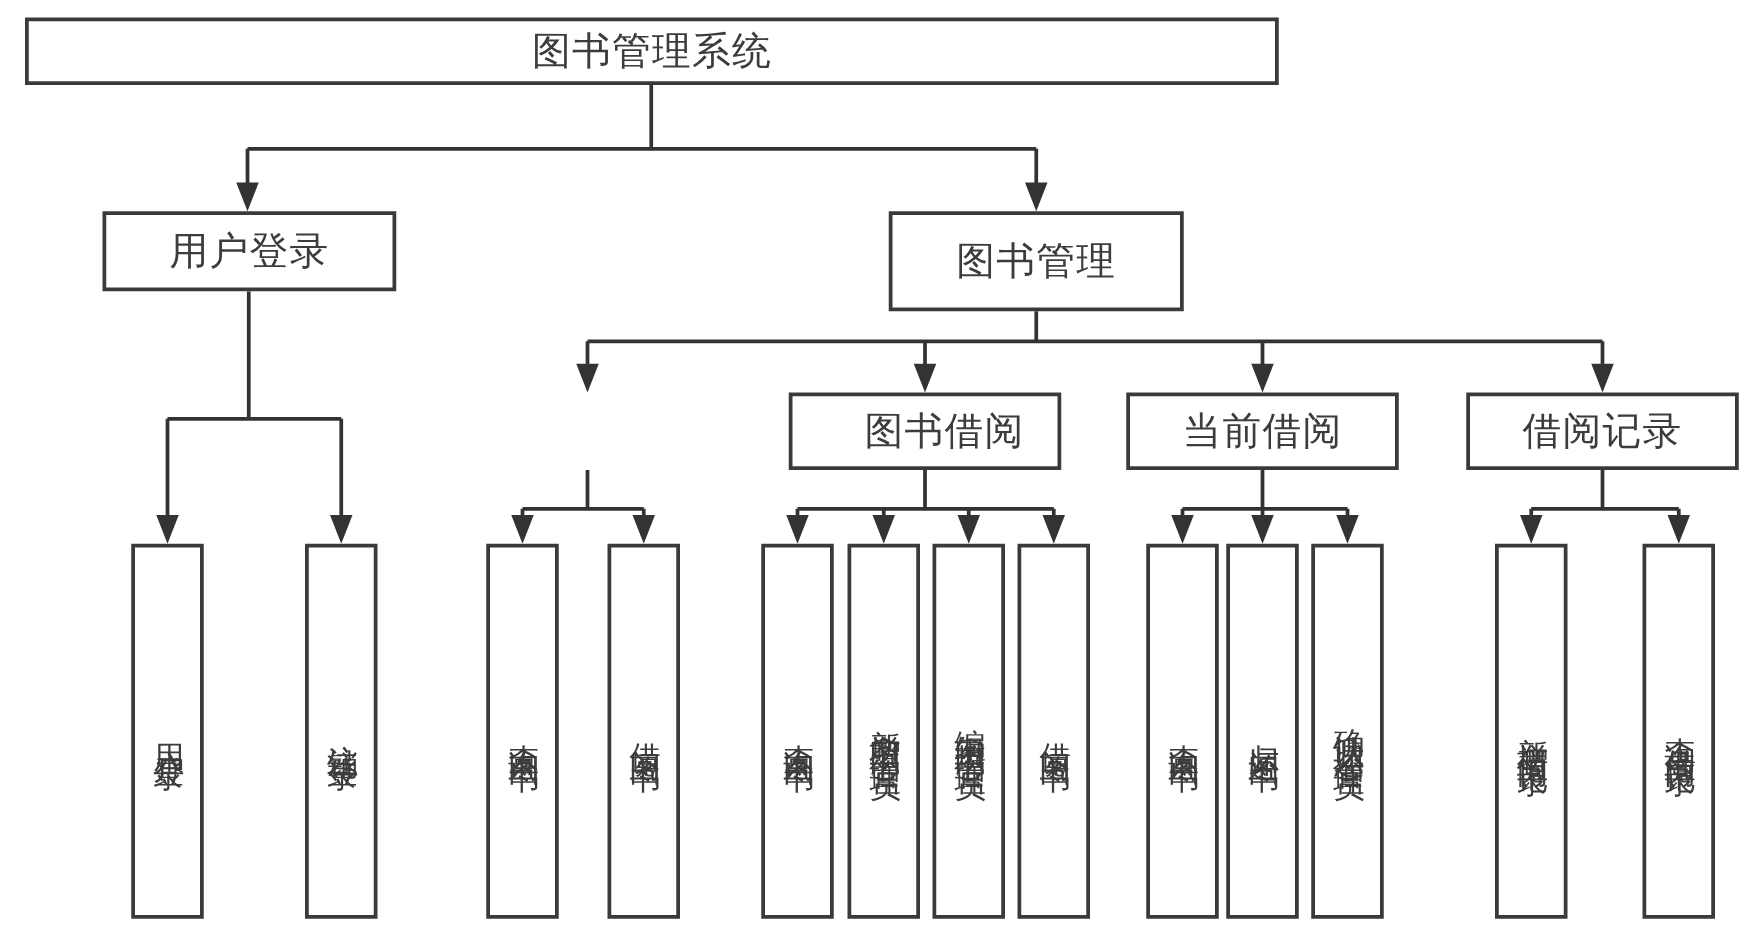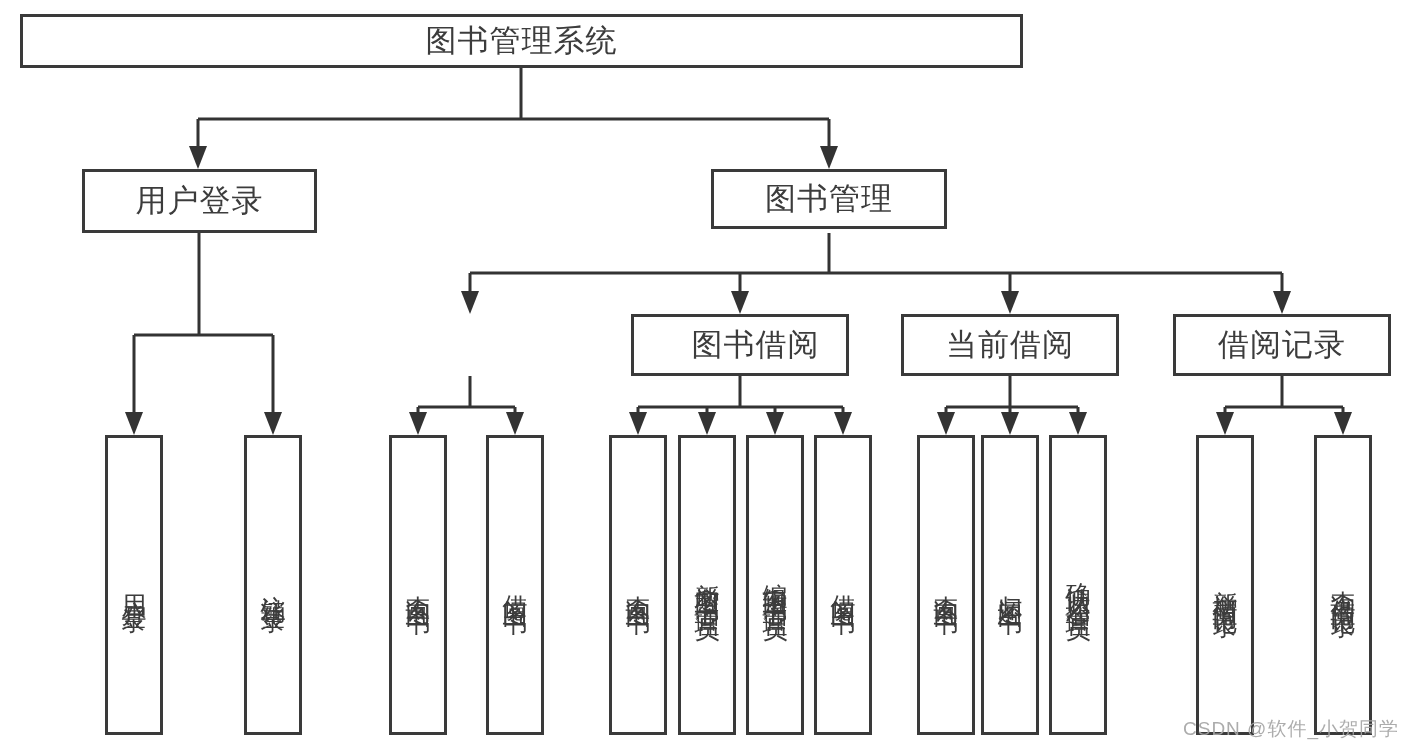--- a/index.html
+++ b/index.html
@@ -79,21 +79,21 @@
       <polygon points="1001,412 1019,412 1010,435"></polygon>
       <polygon points="1069,412 1087,412 1078,435"></polygon>
       <polygon points="1216,412 1234,412 1225,435"></polygon>
       <polygon points="1334,412 1352,412 1343,435"></polygon>
     </g>
   </svg>
 
   <div class="node" style="left:20px;top:14px;width:1003px;height:54px;">图书管理系统</div>
 
   <div class="node" style="left:82px;top:169px;width:235px;height:64px;">用户登录</div>
-  <div class="node" style="left:711px;top:169px;width:236px;height:60px;">图书管理</div>
+  <div class="node" style="left:711px;top:169px;width:236px;height:80px;">图书管理</div>
 
   <div class="node" style="left:631px;top:314px;width:218px;height:62px;padding-left:31px;">图书借阅</div>
   <div class="node" style="left:1173px;top:314px;width:218px;height:62px;">借阅记录</div>
   <div class="node" style="left:901px;top:314px;width:218px;height:62px;">当前借阅</div>
 
   <div class="leaf" style="left:105px;">
     <span>用户登录</span>
   </div>
   <div class="leaf" style="left:244px;">
     <span>注销登录</span>
@@ -129,14 +129,13 @@
     <span>确认归还（管理员）</span>
   </div>
 
   <div class="leaf" style="left:1196px;">
     <span>新增借阅记录</span>
   </div>
   <div class="leaf" style="left:1314px;">
     <span>查询借阅记录</span>
   </div>
 
-  <div class="watermark">CSDN @软件_小贺同学</div>
 </div>
 
 </body></html>

